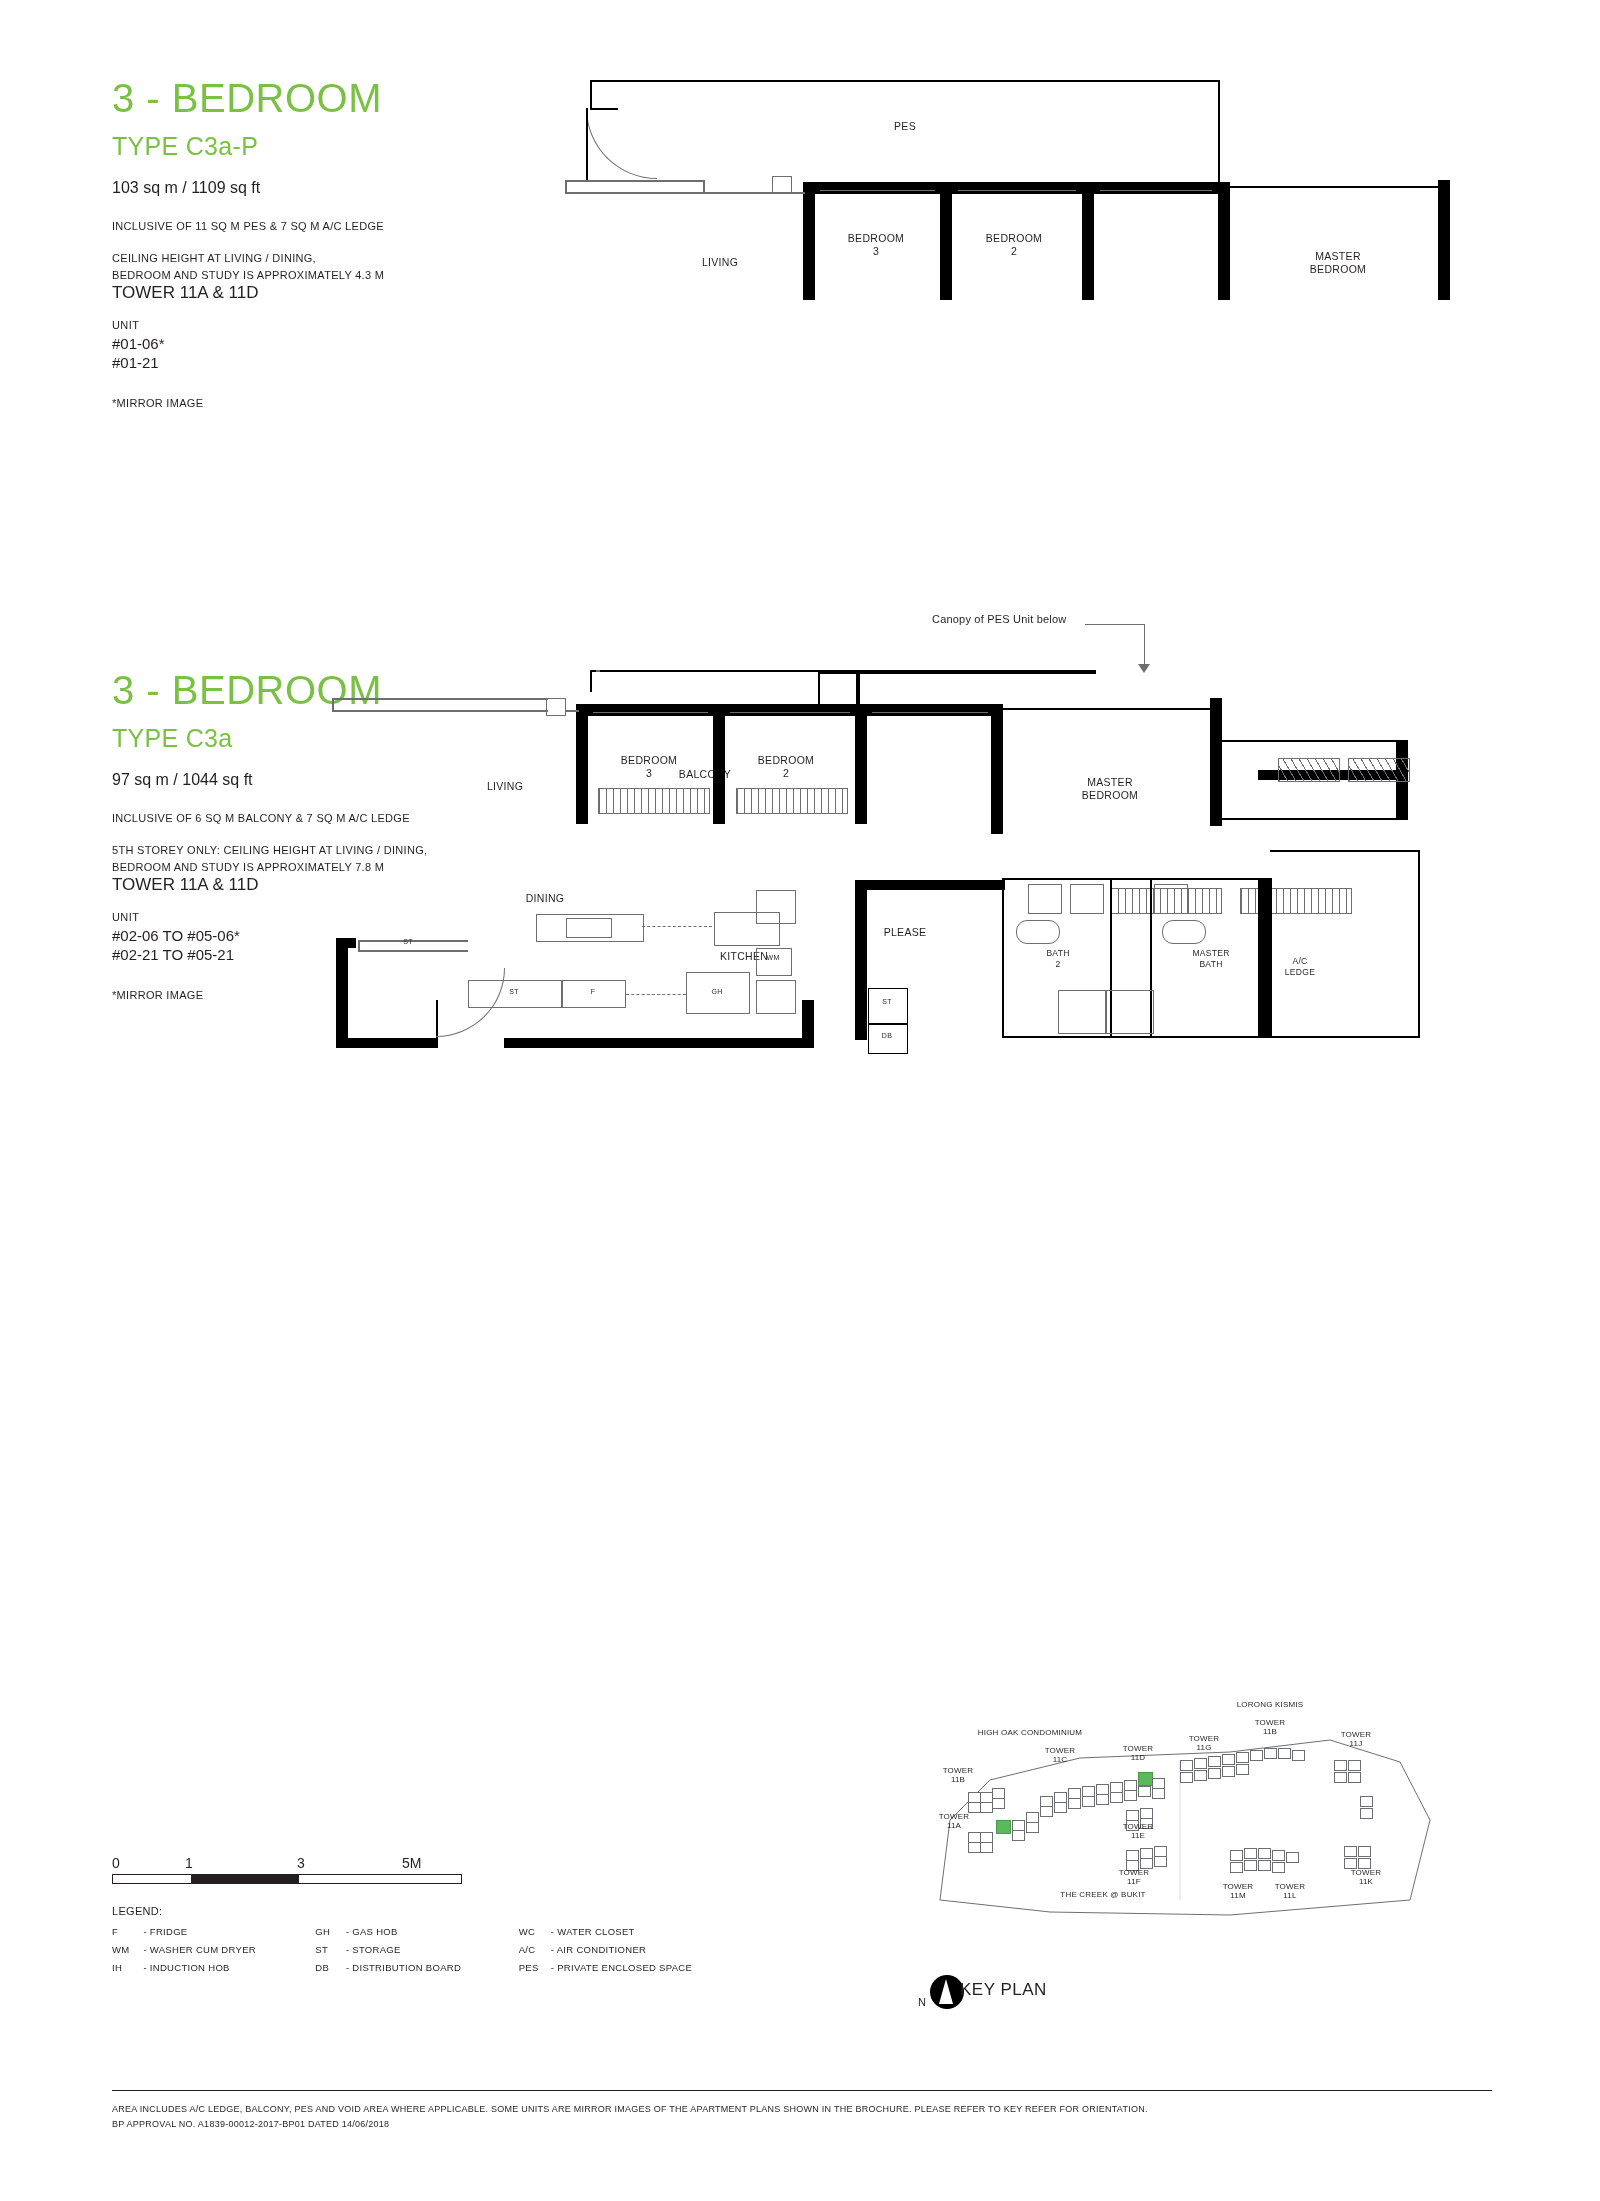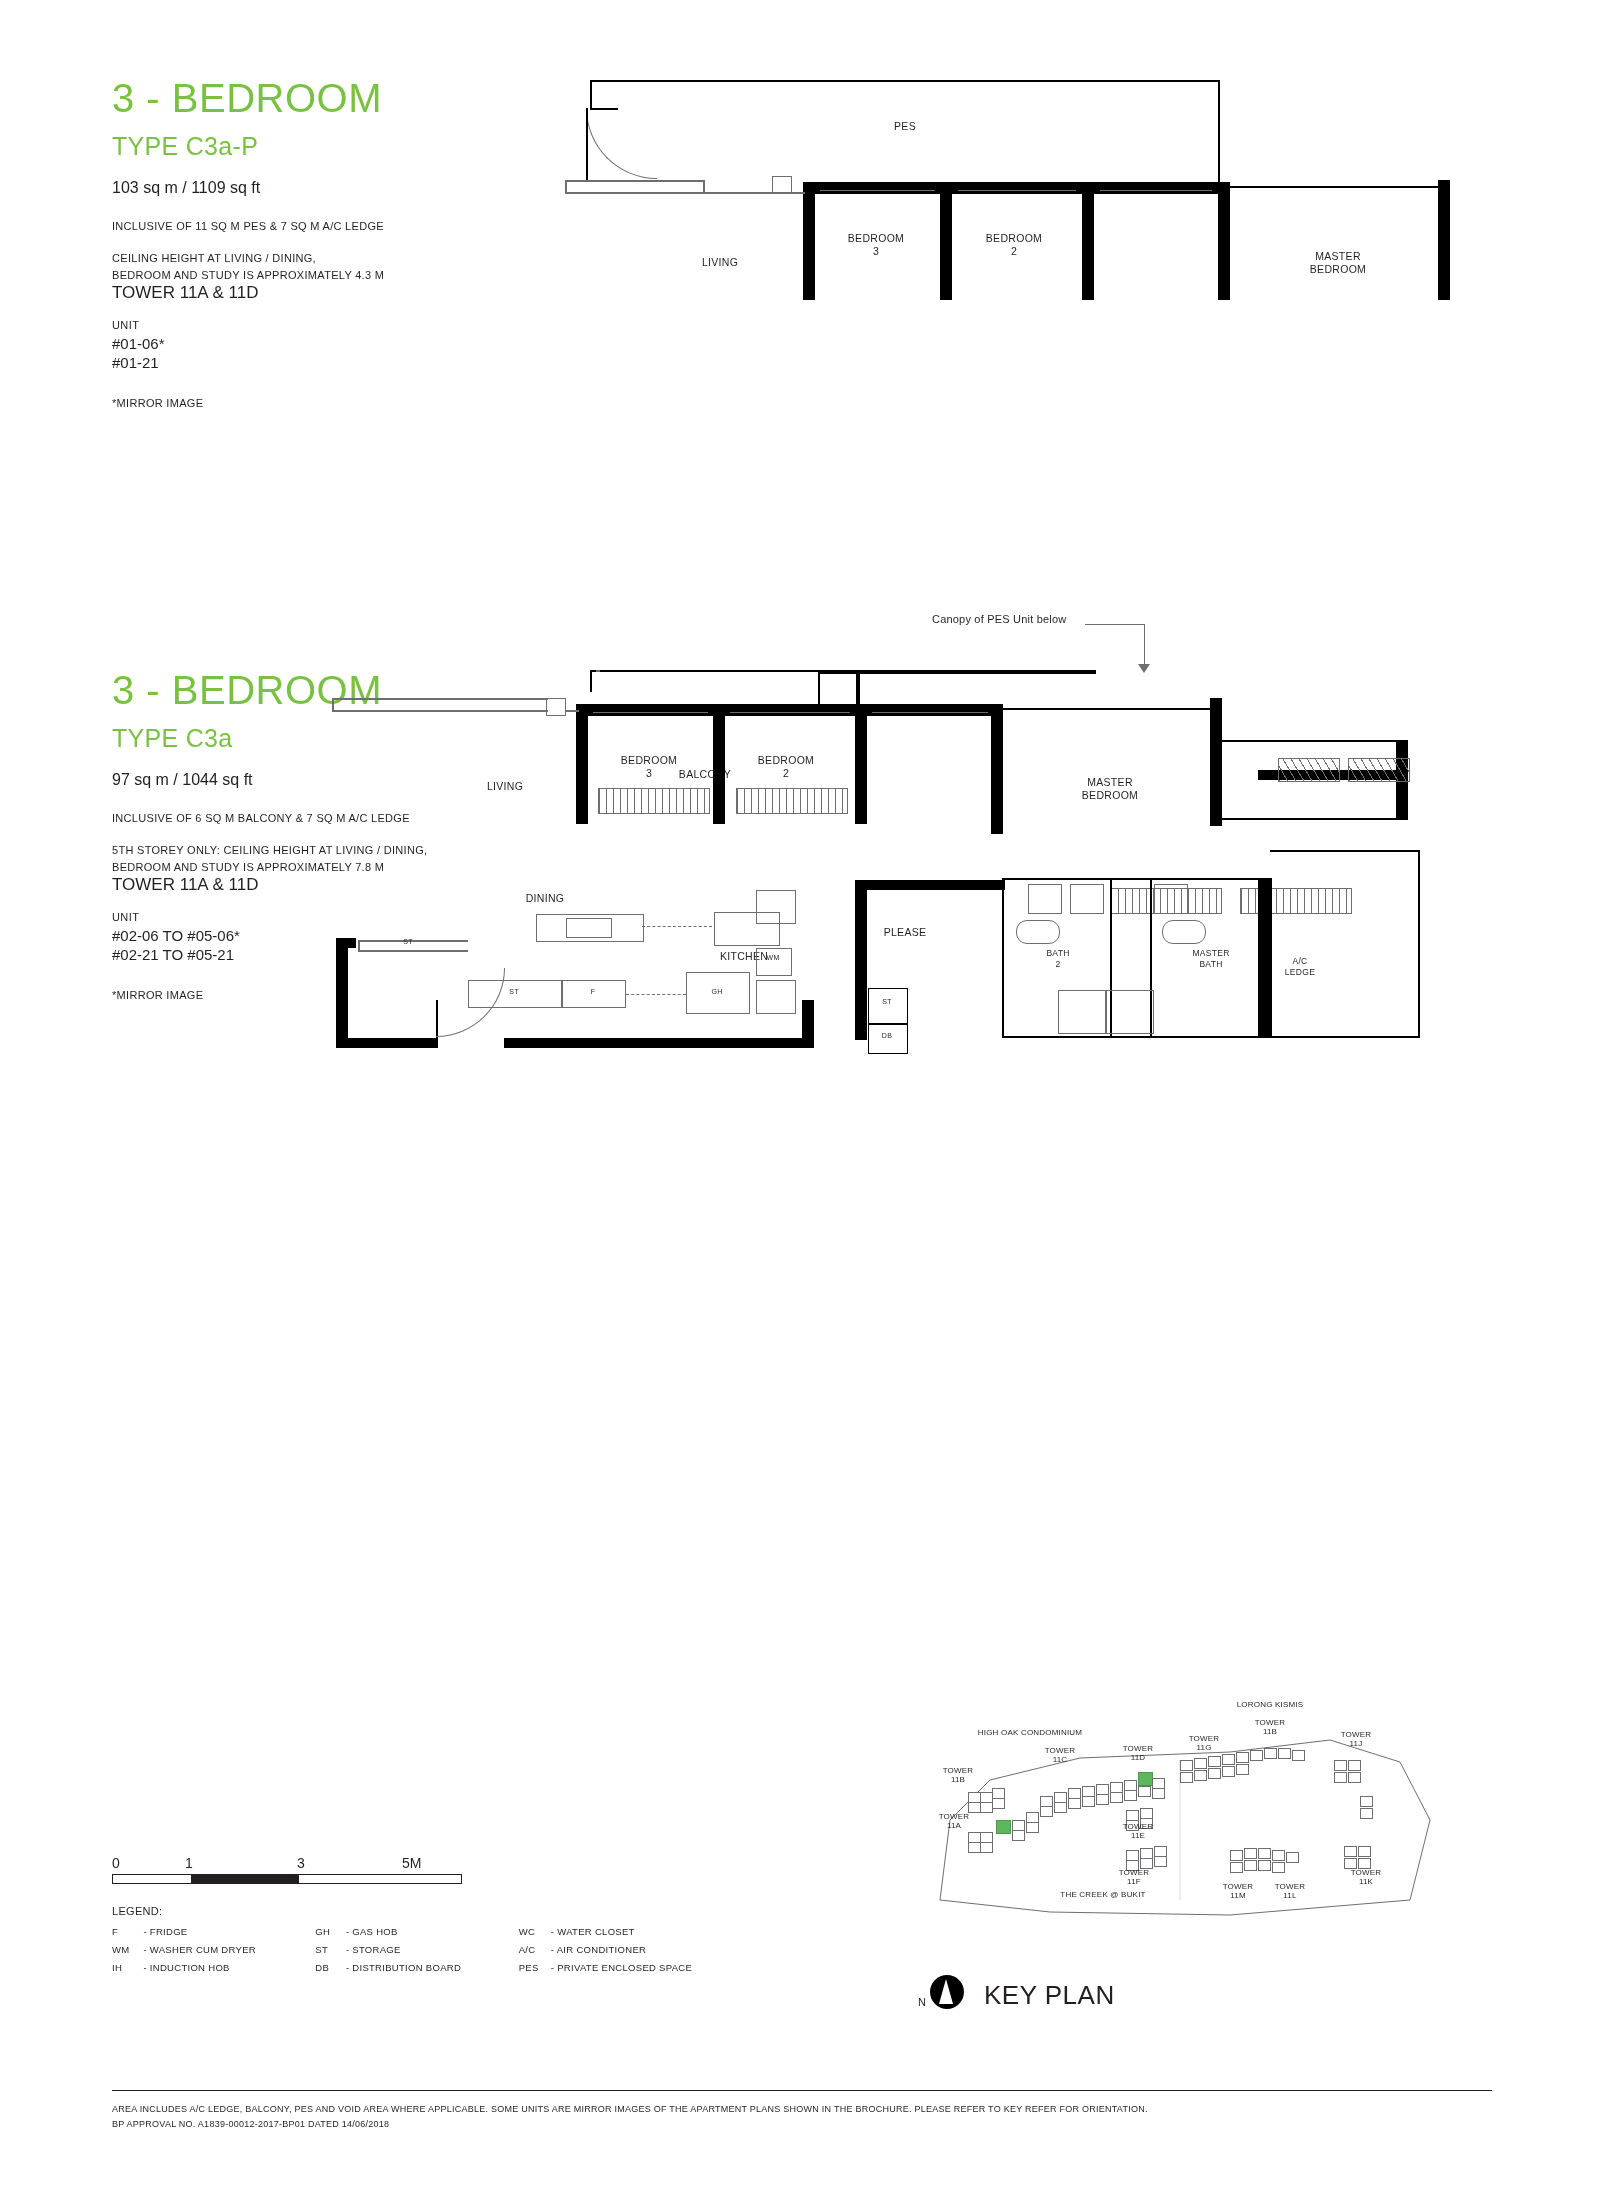--- a/index.html
+++ b/index.html
@@ -48,21 +48,21 @@
   .legend table{border-collapse:collapse;}
   .legend td{padding:0 0 7px 0;vertical-align:top;white-space:nowrap;}
   .legend td.k{width:38px;}
   .legend td.v{width:200px;}
 
   
   .keyplan{position:absolute;left:930px;top:1700px;width:530px;height:320px;}
   .kp-lbl{position:absolute;font-size:8px;text-align:center;letter-spacing:.2px;color:#231f20;}
   .kp-blk{position:absolute;border:.7px solid #6d6e71;background:#fff;}
   .kp-blk.hl{background:#5cb85c;border-color:#4a9a4a;}
-  .kp-title{position:absolute;left:984px;top:1980px;font-size:26px;letter-spacing:.5px;}
+  .kp-title{position:absolute;left:960px;top:1980px;font-size:17px;letter-spacing:.5px;}
   .kp-n{position:absolute;left:918px;top:1996px;font-size:11px;}
   .kp-circle{position:absolute;left:930px;top:1975px;width:34px;height:34px;border-radius:50%;background:#000;}
   .kp-circle:after{content:"";position:absolute;left:9px;top:4px;width:0;height:0;
      border-left:7px solid transparent;border-right:7px solid transparent;border-bottom:25px solid #fff;}
 
   
   .rule{position:absolute;left:112px;top:2090px;width:1380px;height:1px;background:#231f20;}
   .footer{position:absolute;left:112px;top:2102px;width:1390px;font-size:9px;line-height:1.65;letter-spacing:.25px;color:#231f20;}
 
   .canopy{position:absolute;font-size:11px;letter-spacing:.2px;}

